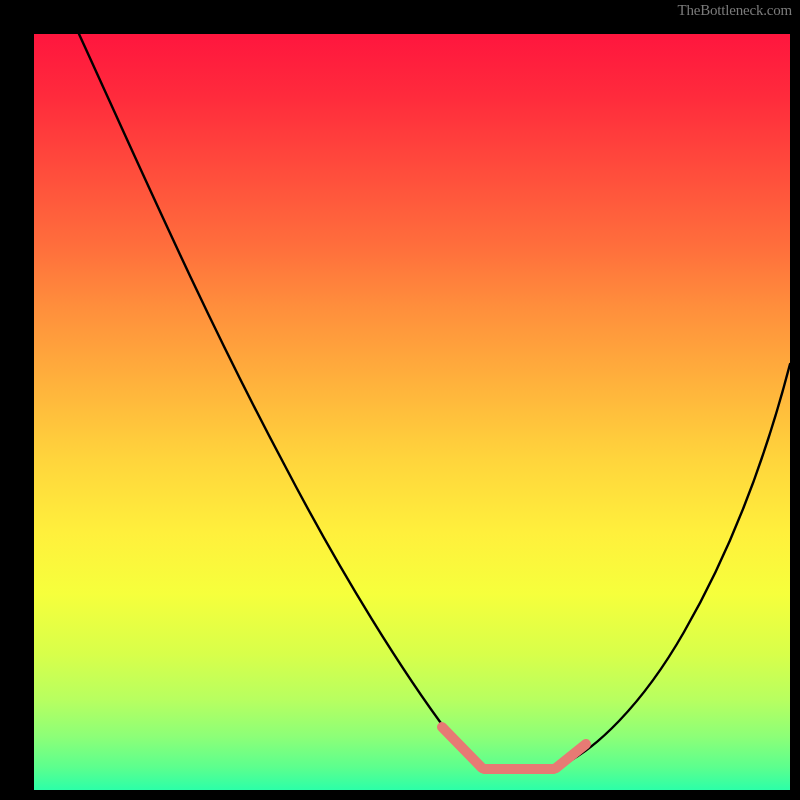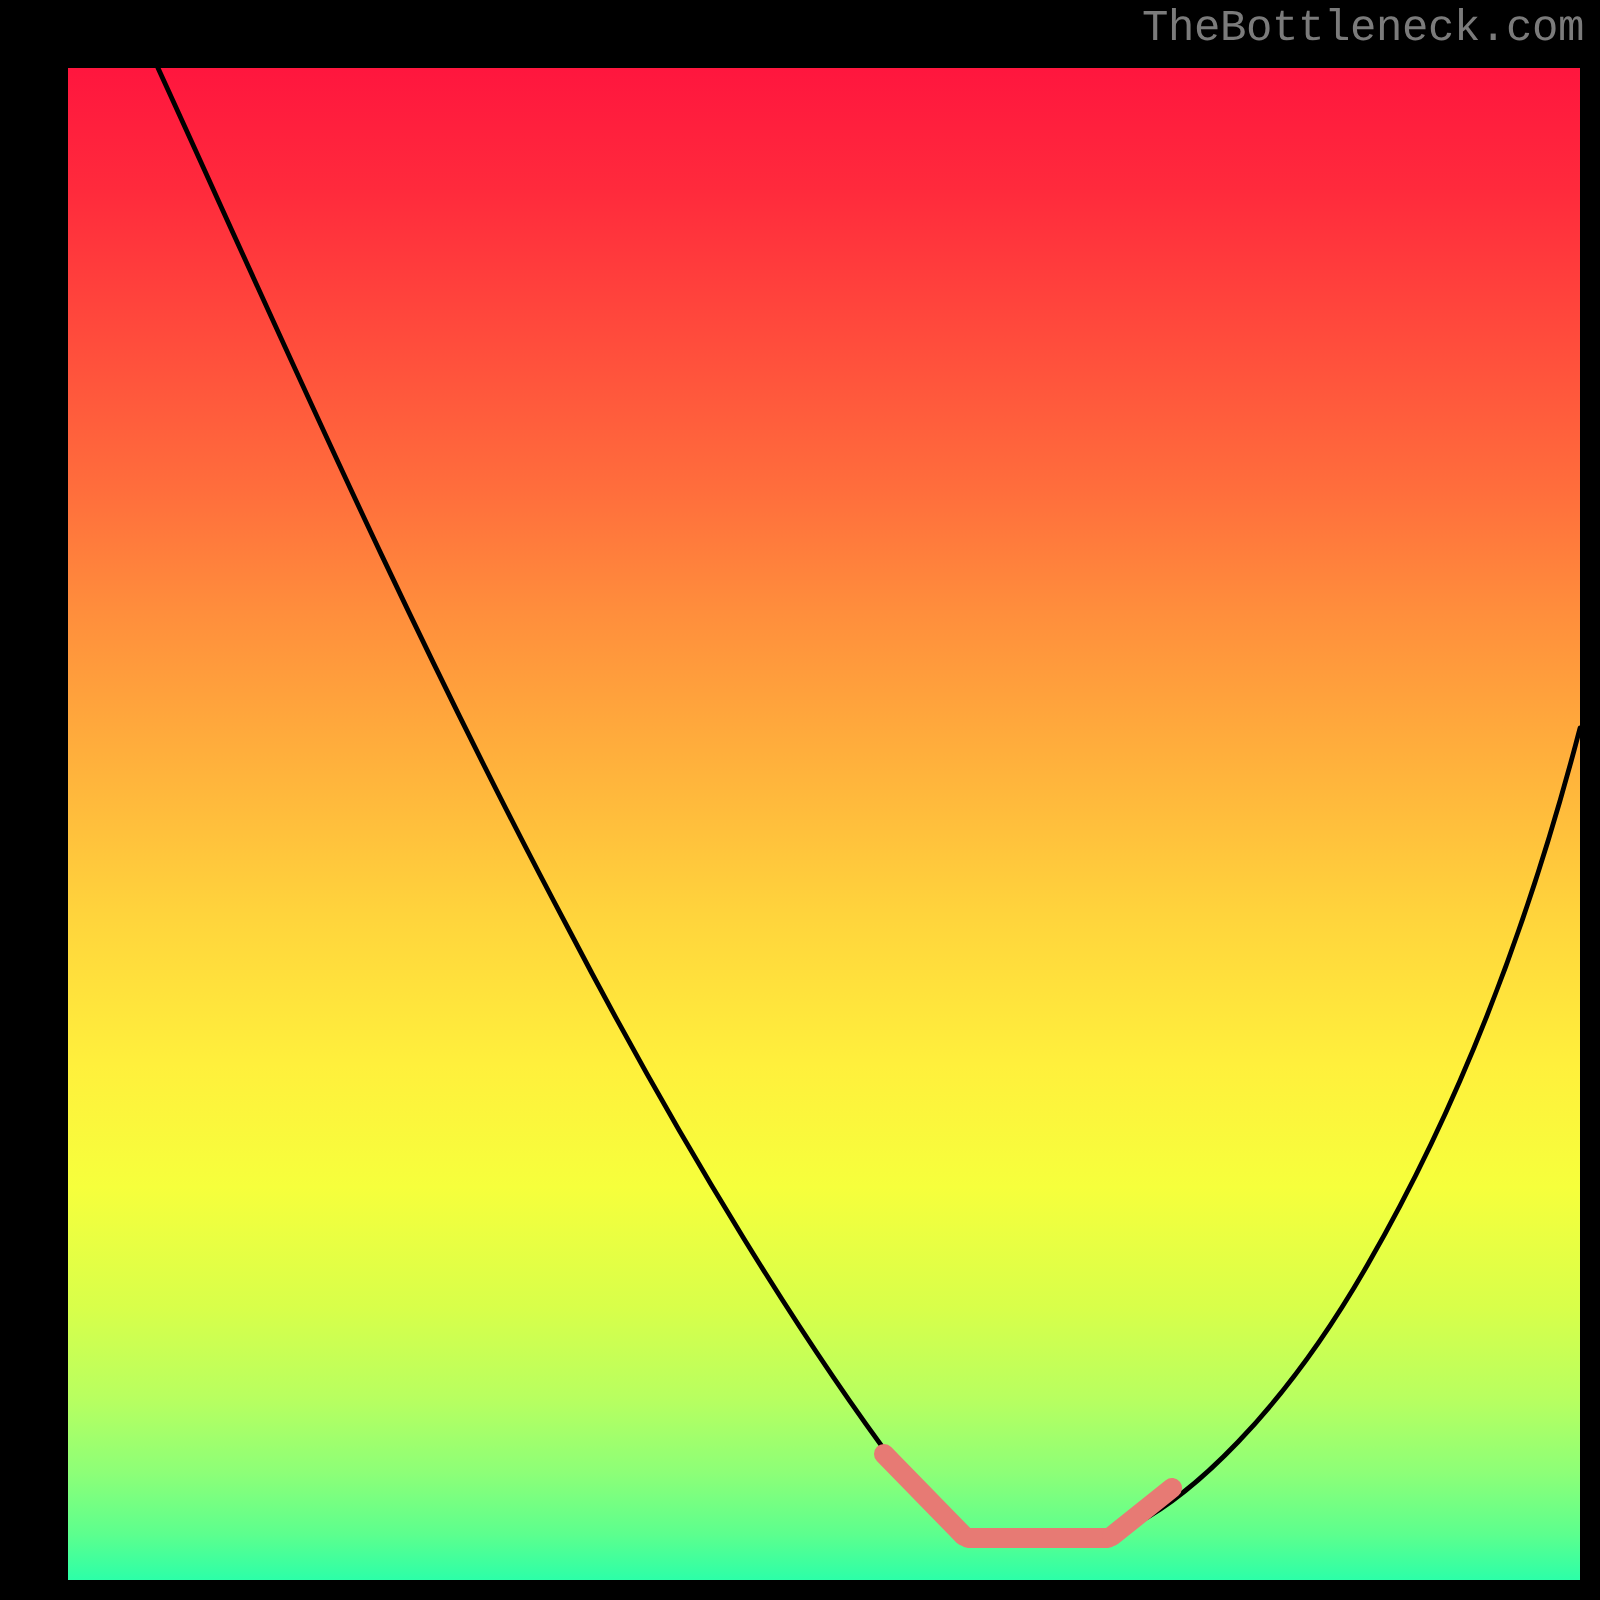--- a/index.html
+++ b/index.html
@@ -53,22 +53,22 @@
     position: absolute;
     left: 0;
     top: 0;
     width: 756px;
     height: 756px;
   }
   .watermark {
     position: absolute;
     top: 2px;
     right: 8px;
-    font-family: Liberation Mono, monospace;
-    font-size: 22px;
+    font-family: Liberation Serif, serif;
+    font-size: 15px;
     color: #7b7b7b;
     font-weight: 500;
     letter-spacing: -0.2px;
   }
 </style>
 </head>
 <body>
 
 <div class="frame">
   <div class="plot">

